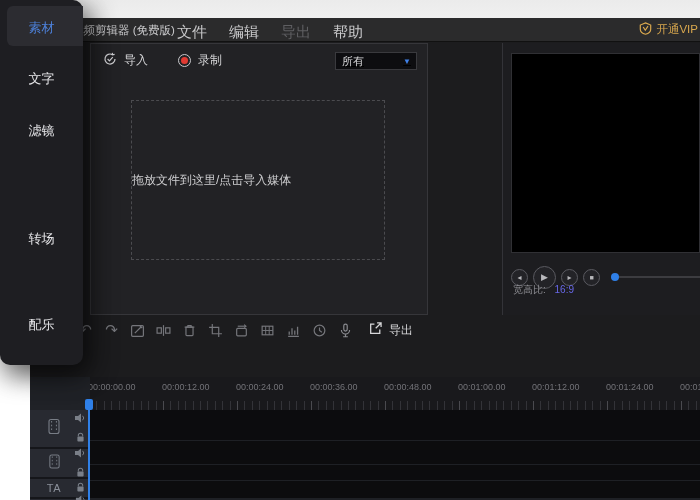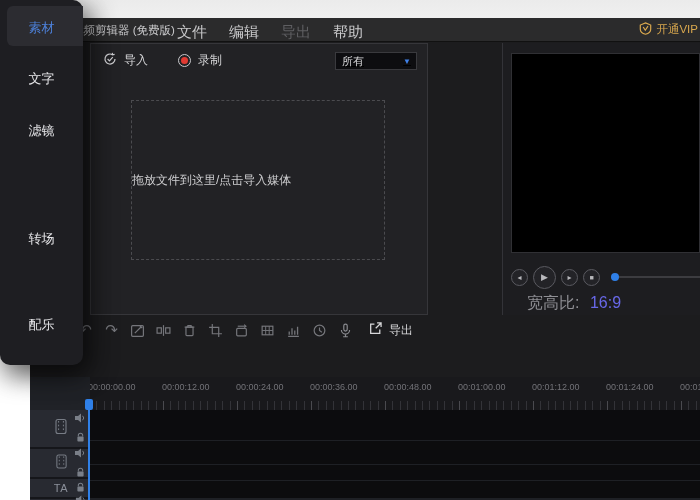--- a/index.html
+++ b/index.html
@@ -47,21 +47,21 @@
                 background:#000; border:1px solid #303034; }
   .controls { position:absolute; left:8px; top:220px; right:0; height:28px;
               display:flex; align-items:center; gap:5px; }
   .pbtn { width:17px; height:17px; border:1px solid #5a5a60; border-radius:50%; color:#b8b8bc;
           display:flex; align-items:center; justify-content:center; font-size:8px; cursor:pointer;
           background:#232327; }
   .pbtn.play { width:23px; height:23px; font-size:9px; }
   .seek { position:relative; flex:1; height:2px; background:#3c3c40; margin-left:6px; cursor:pointer; }
   .seek .knob { position:absolute; left:0; top:-3px; width:8px; height:8px; border-radius:50%;
                 background:#2f80e8; }
-  .aspect { position:absolute; left:10px; top:250px; font-size:16px;margin-left:14px; }
+  .aspect { position:absolute; left:10px; top:240px; font-size:10px; }
   .aspect .lbl { color:#8f8f94; }
   .aspect .val { color:#6868e8; margin-left:6px; }
 
   
   .toolbar { position:absolute; left:0; top:297px; right:0; height:30px; display:flex;
              align-items:center; padding-left:48px; gap:11px; }
   .tb-icon { width:15px; height:16px; display:flex; align-items:center; justify-content:center;
              color:#75767b; font-size:15px; cursor:pointer; }
   .tb-icon svg { display:block; }
   .export-btn { display:flex; align-items:center; gap:6px; color:#d8d8da; font-size:12px;
@@ -76,21 +76,21 @@
   .ticks { position:absolute; left:-1px; right:0; bottom:0; height:9px;
            background-image:
              repeating-linear-gradient(90deg,#4a4a4f 0 1px,transparent 1px 74px),
              repeating-linear-gradient(90deg,#333338 0 1px,transparent 1px 7.4px); }
   .playhead-flag { position:absolute; left:55px; top:22px; width:8px; height:11px;
                    background:#2f80e8; border-radius:2px; z-index:5; cursor:ew-resize; }
   .playhead-line { position:absolute; left:58px; top:30px; bottom:0; width:2px;
                    background:#2f80e8; z-index:4; }
   .track-headers { position:absolute; left:0; top:33px; width:60px; bottom:0; display:flex;
                    flex-direction:column; background:#24262c; overflow:hidden; }
-  .th-row { display:flex; align-items:center; justify-content:flex-end; gap:5px;
+  .th-row { display:flex; align-items:center; justify-content:flex-end; gap:12px;
             padding-right:3px; border-bottom:2px solid #15161a; background:#282a31; }
   .th-row .side { display:flex; flex-direction:column; align-items:center; gap:1px; width:14px; }
   .ta-glyph { font-size:11px; color:#8a8f99; letter-spacing:0.5px; }
   .note-glyph { font-size:14px; color:#8a8f99; }
   .track-lanes { position:absolute; left:60px; right:0; top:33px; bottom:0; display:flex;
                  flex-direction:column; overflow:hidden; }
   .lane { background:#0c0c0e; border-bottom:1px solid #1e2025; cursor:pointer; }
 
   
   .sidebar { position:absolute; left:0; top:0; width:83px; height:365px; background:#1e1e22;

